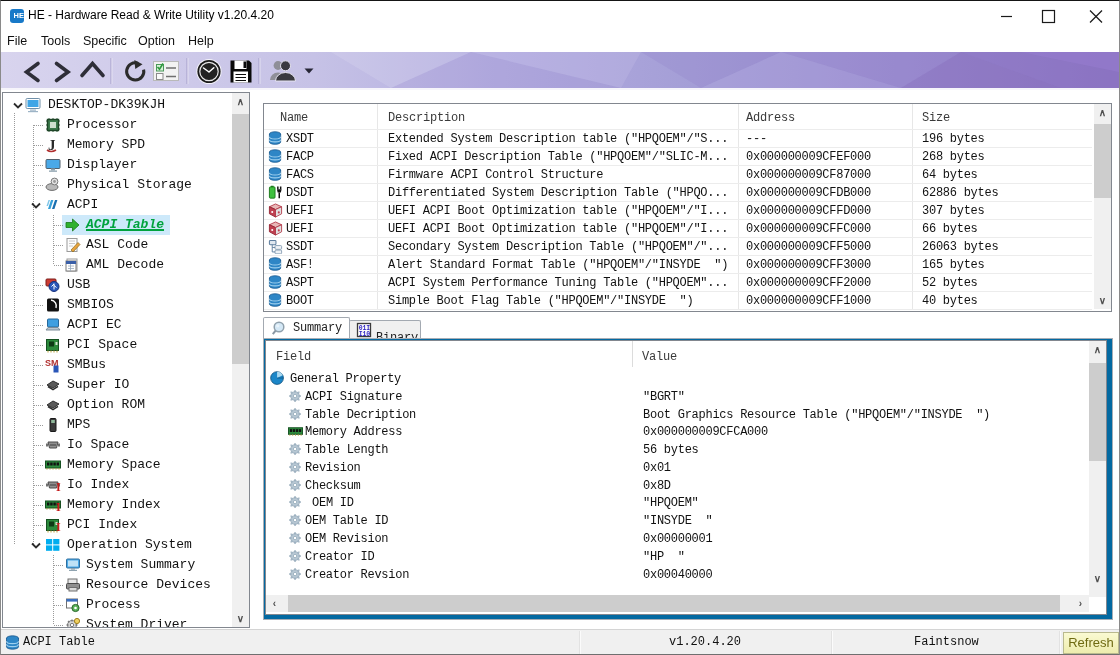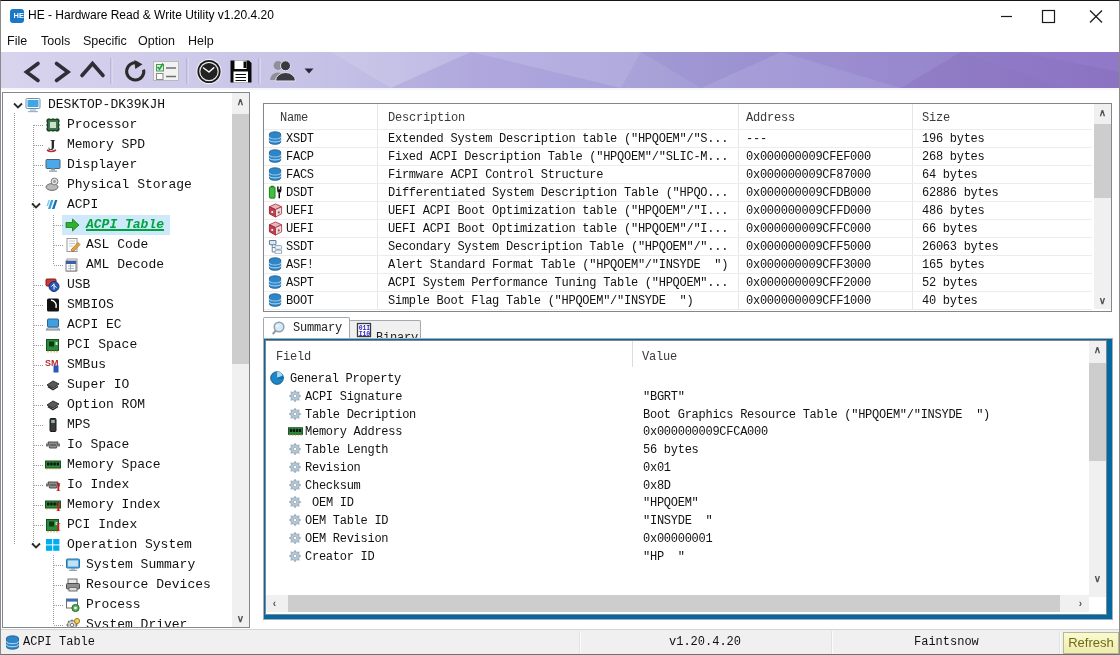--- a/index.html
+++ b/index.html
@@ -378,21 +378,21 @@
           <path d="M10.5 1.5 v3 M13.5 1.5 v3" stroke="#111" stroke-width="1.6"></path>
           <path d="M9.5 4.5 h5 l-0.8 3.5 h-3.4 Z" fill="#111"></path>
           <path d="M12 8 v6" stroke="#111" stroke-width="1.6"></path>
         </svg></i><span class="c1">DSDT</span><span class="c2">Differentiated System Description Table ("HPQO...</span><span class="c3">0x000000009CFDB000</span><span class="c4">62886 bytes</span></div>
     <div class="drow" style="top:98px"><i><svg width="15" height="15" viewBox="0 0 16 16">
           <path d="M8 1 L14.5 4 L8 7 L1.5 4 Z" fill="#e8b8b8" stroke="#b03040" stroke-width="0.9"></path>
           <path d="M1.5 4 L8 7 L8 15 L1.5 11.5 Z" fill="#c04050" stroke="#902030" stroke-width="0.9"></path>
           <path d="M14.5 4 L8 7 L8 15 L14.5 11.5 Z" fill="#e0e0e0" stroke="#b03040" stroke-width="0.9"></path>
           <circle cx="4.5" cy="9.5" r="1.1" fill="#fff"></circle>
           <circle cx="11.5" cy="10" r="1.1" fill="#c04050"></circle>
-        </svg></i><span class="c1">UEFI</span><span class="c2">UEFI ACPI Boot Optimization table ("HPQOEM"/"I...</span><span class="c3">0x000000009CFFD000</span><span class="c4">486 bytes</span></div>
+        </svg></i><span class="c1">UEFI</span><span class="c2">UEFI ACPI Boot Optimization table ("HPQOEM"/"I...</span><span class="c3">0x000000009CFFD000</span><span class="c4">307 bytes</span></div>
     <div class="drow" style="top:116px"><i><svg width="15" height="15" viewBox="0 0 16 16">
           <path d="M8 1 L14.5 4 L8 7 L1.5 4 Z" fill="#e8b8b8" stroke="#b03040" stroke-width="0.9"></path>
           <path d="M1.5 4 L8 7 L8 15 L1.5 11.5 Z" fill="#c04050" stroke="#902030" stroke-width="0.9"></path>
           <path d="M14.5 4 L8 7 L8 15 L14.5 11.5 Z" fill="#e0e0e0" stroke="#b03040" stroke-width="0.9"></path>
           <circle cx="4.5" cy="9.5" r="1.1" fill="#fff"></circle>
           <circle cx="11.5" cy="10" r="1.1" fill="#c04050"></circle>
         </svg></i><span class="c1">UEFI</span><span class="c2">UEFI ACPI Boot Optimization table ("HPQOEM"/"I...</span><span class="c3">0x000000009CFFC000</span><span class="c4">66 bytes</span></div>
     <div class="drow" style="top:134px"><i><svg width="15" height="15" viewBox="0 0 16 16">
           <rect x="1.5" y="1.5" width="7" height="4.6" rx="1" fill="#dfe7ef" stroke="#5f7f9f" stroke-width="1.1"></rect>
           <rect x="7.5" y="7" width="7" height="4" rx="1" fill="#eef2f6" stroke="#8aa0b4" stroke-width="1"></rect>
@@ -511,20 +511,27 @@
             </g>
             <circle cx="7.5" cy="7.5" r="1.8" fill="#fff" stroke="#8fa5b5" stroke-width="0.8"></circle>
           </svg></i><span style="position:absolute;left:39px">OEM Revision</span><span style="position:absolute;left:377px">0x00000001</span></div>
       <div class="frow" style="top:206.7px;left:0;width:820px"><i style="left:22px"><svg width="15" height="15" viewBox="0 0 16 16">
             <g fill="#b8c8d4" stroke="#8fa5b5" stroke-width="0.7">
               <path d="M7.5 1.2 l1.2 2 h-2.4 Z M7.5 13.8 l1.2 -2 h-2.4 Z M1.2 7.5 l2 -1.2 v2.4 Z M13.8 7.5 l-2 -1.2 v2.4 Z M3 3 l2.2 0.6 L3.6 5.2 Z M12 3 l-0.6 2.2 L9.8 3.6 Z M3 12 l0.6 -2.2 L5.2 11.4 Z M12 12 l-2.2 -0.6 L11.4 9.8 Z"></path>
               <circle cx="7.5" cy="7.5" r="4.4"></circle>
             </g>
             <circle cx="7.5" cy="7.5" r="1.8" fill="#fff" stroke="#8fa5b5" stroke-width="0.8"></circle>
           </svg></i><span style="position:absolute;left:39px">Creator ID</span><span style="position:absolute;left:377px">"HP  "</span></div>
+      <div class="frow" style="top:224.5px;left:0;width:820px"><i style="left:22px"><svg width="15" height="15" viewBox="0 0 16 16">
+            <g fill="#b8c8d4" stroke="#8fa5b5" stroke-width="0.7">
+              <path d="M7.5 1.2 l1.2 2 h-2.4 Z M7.5 13.8 l1.2 -2 h-2.4 Z M1.2 7.5 l2 -1.2 v2.4 Z M13.8 7.5 l-2 -1.2 v2.4 Z M3 3 l2.2 0.6 L3.6 5.2 Z M12 3 l-0.6 2.2 L9.8 3.6 Z M3 12 l0.6 -2.2 L5.2 11.4 Z M12 12 l-2.2 -0.6 L11.4 9.8 Z"></path>
+              <circle cx="7.5" cy="7.5" r="4.4"></circle>
+            </g>
+            <circle cx="7.5" cy="7.5" r="1.8" fill="#fff" stroke="#8fa5b5" stroke-width="0.8"></circle>
+          </svg></i><span style="position:absolute;left:39px">Creator Revsion</span><span style="position:absolute;left:377px">0x00040000</span></div>
       <div class="sb" style="right:0;top:0;width:17px;height:256px"></div>
       <div class="sbarr" style="right:0;top:0">∧</div>
       <div class="sbthumb" style="right:0;top:22px;width:17px;height:98px"></div>
       <div class="sbarr" style="right:0;top:229px">∨</div>
       <div class="sb" style="left:0;top:254px;width:823px;height:17px"></div>
       <div class="sbarr" style="left:0;top:254px">‹</div>
       <div class="sbthumb" style="left:22px;top:254px;width:772px;height:17px"></div>
       <div class="sbarr" style="left:806px;top:254px">›</div>
     </div>
 </div>

